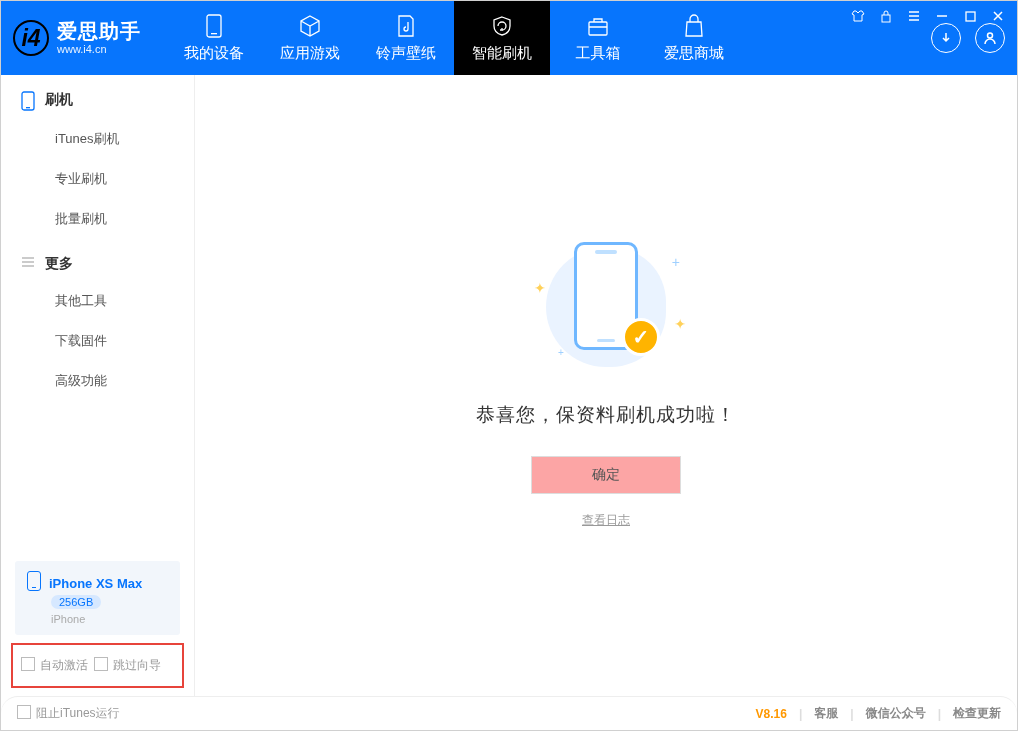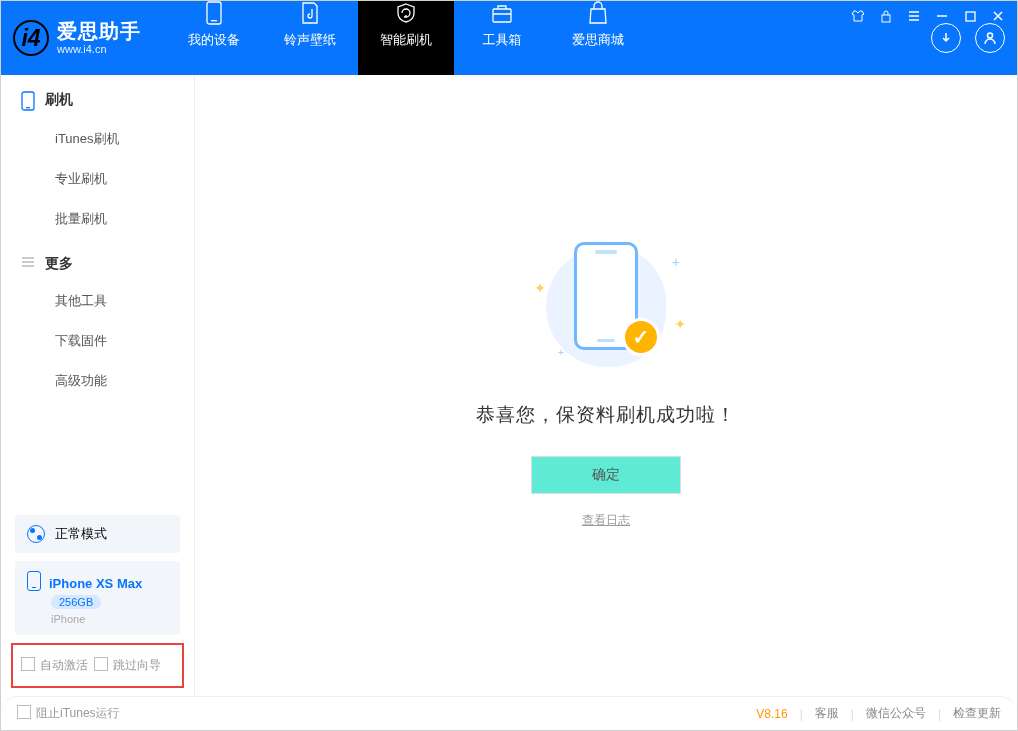--- a/index.html
+++ b/index.html
@@ -6,21 +6,21 @@
 body { background: #fff; width: 1018px; height: 731px; position: relative; border: 1px solid #d0d0d0; overflow: hidden; }
 
 
 .header { height: 74px; background: #0775fd; display: flex; align-items: center; padding: 0 12px; }
 .logo { display: flex; align-items: center; margin-right: 25px; cursor: pointer; }
 .logo-icon { width: 36px; height: 36px; border: 2px solid #000000; border-radius: 50%; display: flex; align-items: center; justify-content: center; color: #000000; font-weight: bold; font-style: italic; font-size: 23px; margin-right: 8px; }
 .logo-text { color: #fff; display: flex; flex-direction: column; }
 .logo-title { font-size: 20px; font-weight: bold; letter-spacing: 1px; line-height: 1; }
 .logo-sub { font-size: 11px; opacity: 0.9; margin-top: 2px; }
 .tabs { display: flex; height: 100%; flex: 1; }
-.tab { width: 96px; display: flex; flex-direction: column; align-items: center; color: #fff; cursor: pointer; font-size: 13px; gap: 6px; }
+.tab { width: 96px; display: flex; flex-direction: column; align-items: center; justify-content: center; color: #fff; cursor: pointer; font-size: 15px; gap: 6px; }
 .tab.active { background: #000000; }
 .tab-icon { width: 24px; height: 24px; display: flex; align-items: center; justify-content: center; }
 .title-controls { position: absolute; top: 6px; right: 10px; display: flex; gap: 10px; color: #fff; align-items: center; }
 .title-controls span { cursor: pointer; width: 18px; height: 18px; display: inline-flex; align-items: center; justify-content: center; font-size: 13px; }
 .header-right { display: flex; gap: 14px; margin-left: auto; }
 .circle-btn { width: 30px; height: 30px; border: 1.5px solid #fff; border-radius: 50%; display: flex; align-items: center; justify-content: center; color: #fff; cursor: pointer; }
 
 
 .sidebar { position: absolute; left: 0; top: 74px; bottom: 34px; width: 194px; background: #fff; border-right: 1px solid #eee; display: flex; flex-direction: column; }
 .side-section-header { display: flex; gap: 10px; padding: 16px 20px 8px; color: #333; font-size: 14px; font-weight: 600; }
@@ -51,26 +51,26 @@
 .si-phone { position: absolute; left: 48px; top: 0; width: 64px; height: 108px; border: 3px solid #6fb7ff; border-radius: 10px; background: #fff; }
 .si-phone::before { content: ""; position: absolute; top: 5px; left: 50%; transform: translateX(-50%); width: 22px; height: 4px; background: #bfe0ff; border-radius: 2px; }
 .si-phone::after { content: ""; position: absolute; bottom: 5px; left: 50%; transform: translateX(-50%); width: 18px; height: 3px; background: #bfe0ff; border-radius: 2px; }
 .si-check { position: absolute; right: 26px; bottom: 16px; width: 38px; height: 38px; background: #ffb400; border-radius: 50%; border: 3px solid #fff; display: flex; align-items: center; justify-content: center; color: #fff; font-size: 20px; font-weight: bold; }
 .spark { position: absolute; color: #ffd15a; font-size: 14px; }
 .spark.s1 { left: 8px; top: 38px; }
 .spark.s2 { right: 6px; top: 12px; color: #9fd0ff; }
 .spark.s3 { right: 0px; bottom: 40px; }
 .spark.s4 { left: 32px; bottom: 14px; color: #9fd0ff; font-size: 10px; }
 .success-text { font-size: 19px; color: #333; letter-spacing: 1px; margin-bottom: 28px; }
-.ok-btn { width: 150px; height: 38px; border: 1px solid #ddd; background: #5eead4; font-size: 14px; color: #555; cursor: pointer; margin-bottom: 18px; }
+.ok-btn { width: 150px; height: 38px; border: 1px solid #ddd; background: #fca5a5; font-size: 14px; color: #555; cursor: pointer; margin-bottom: 18px; }
 .log-link { color: #999; font-size: 12px; text-decoration: underline; cursor: pointer; }
 
 
 .statusbar { position: absolute; left: 0; right: 0; bottom: 0; height: 34px; border-top: 1px solid #eee; display: flex; align-items: center; padding: 0 16px; font-size: 12px; color: #aaa; border-radius: 17px; }
-.statusbar .right { margin-left: auto; display: flex; gap: 12px; align-items: center; }
+.statusbar .right { margin-left: auto; display: flex; gap: 12px; align-items: center; font-weight: bold; }
 .sep { color: #ddd; }
 .sb-link { color: #888; cursor: pointer; }
 
 svg { display: block; }
 </style>
 </head>
 <body>
 
 <div class="header">
   <div class="logo">
@@ -82,20 +82,28 @@
   </div>
   <div class="tabs">
     <div class="tab">
       <span class="tab-icon">
           <svg width="18" height="24" viewBox="0 0 18 24">
             <rect x="2" y="1" width="14" height="22" rx="2" fill="none" stroke="#fff" stroke-width="1.3"></rect>
             <rect x="6" y="19" width="6" height="1.3" fill="#fff"></rect>
           </svg>
         </span>
       <span>我的设备</span>
+    </div>
+    <div class="tab">
+      <span class="tab-icon">
+          <svg width="24" height="24" viewBox="0 0 24 24">
+            <path d="M12 2 L21 7 L21 17 L12 22 L3 17 L3 7 Z M3 7 L12 12 L21 7 M12 12 L12 22" fill="none" stroke="#fff" stroke-width="1.3"></path>
+          </svg>
+        </span>
+      <span>应用游戏</span>
     </div>
     <div class="tab">
       <span class="tab-icon">
           <svg width="20" height="24" viewBox="0 0 20 24">
             <path d="M3 2 L14 2 L17 5 L17 22 L3 22 Z" fill="none" stroke="#fff" stroke-width="1.3"></path>
             <path d="M12 8 L12 15 A2 2 0 1 1 10 13" fill="none" stroke="#fff" stroke-width="1.3"></path>
           </svg>
         </span>
       <span>铃声壁纸</span>
     </div>
@@ -191,24 +199,20 @@
     <svg width="14" height="14" viewBox="0 0 14 14">
         <path d="M1 3 L13 3 M1 7 L13 7 M1 11 L13 11" stroke="#bbb" stroke-width="1.3"></path>
       </svg>
     <span>更多</span>
   </div>
   <div class="side-item">其他工具</div>
   <div class="side-item">下载固件</div>
   <div class="side-item">高级功能</div>
 
   <div class="sidebar-bottom">
-    <div class="mode-card">
-      <span class="mode-icon"></span>
-      <span>正常模式</span>
-    </div>
     <div class="device-card">
       <div class="device-row">
         <span class="phone-outline-icon"></span>
         <span class="device-name">iPhone XS Max</span>
       </div>
       <span class="device-cap">256GB</span>
       <span class="device-type">iPhone</span>
     </div>
     <div class="highlight-box">
       <label class="cb-label"><span class="cb"></span><span>自动激活</span></label>

